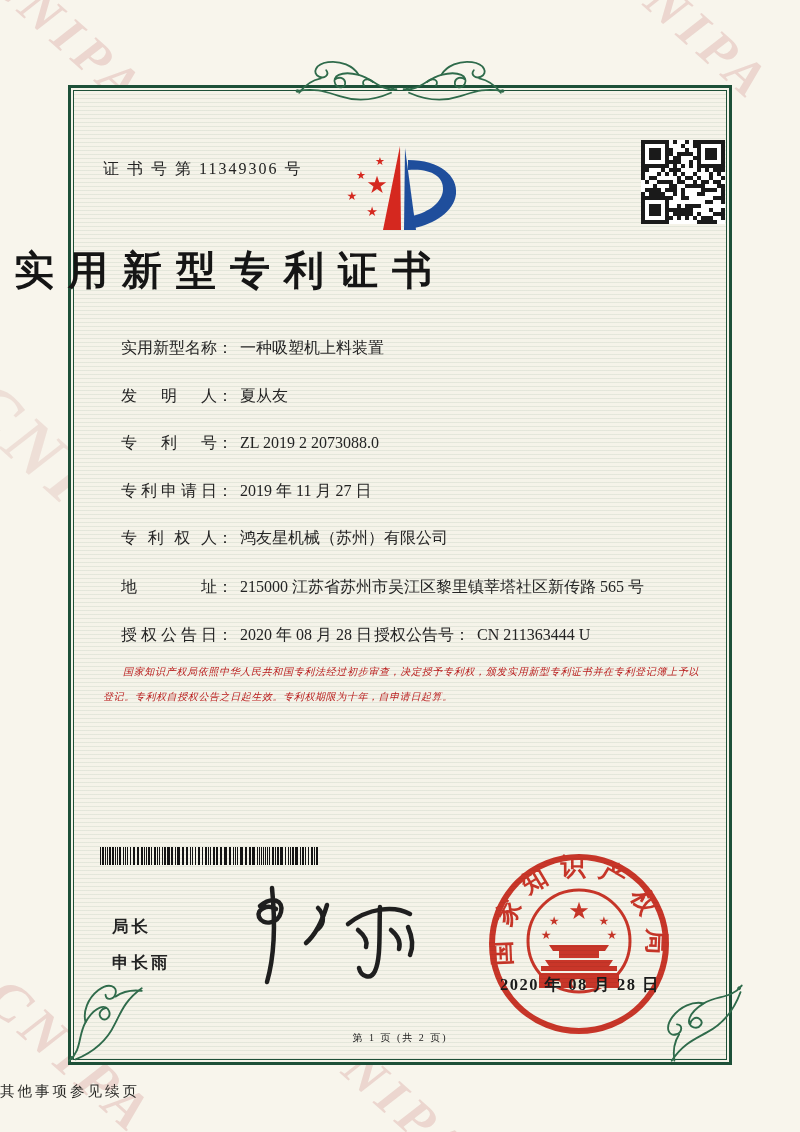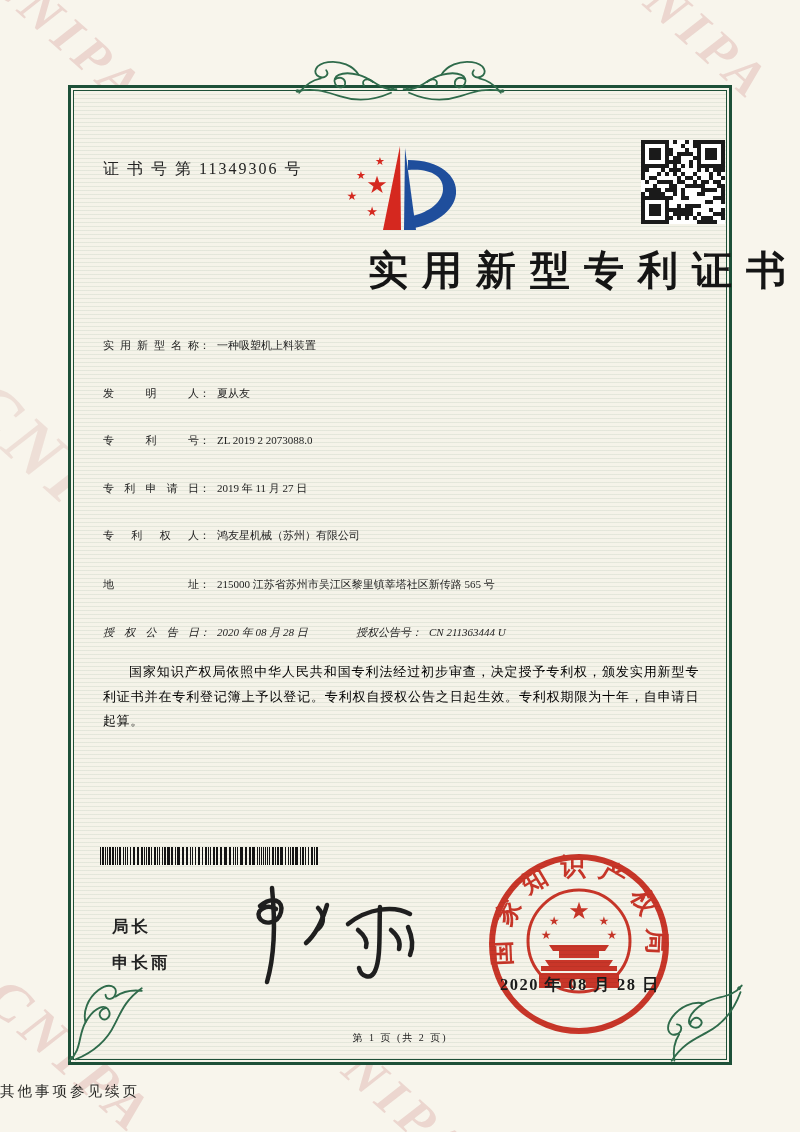--- a/index.html
+++ b/index.html
@@ -42,35 +42,36 @@
   .orn svg{display:block;width:100%;height:100%;}
   .orn-tl{left:292px;top:53px;width:108px;height:58px;transform:scaleX(-1);}
   .orn-tr{left:400px;top:53px;width:108px;height:58px;}
   .orn-bl{left:44px;top:988px;width:112px;height:60px;transform:rotate(-46deg);}
   .orn-br{left:644px;top:988px;width:112px;height:60px;transform:rotate(-46deg) scaleX(-1);}
   
   .cert-no{position:absolute;left:103px;top:139px;font-size:16px;letter-spacing:2px;margin-top:20px;}
   .logo{position:absolute;left:330px;top:120px;width:175px;height:120px;}
   .qr{position:absolute;left:641px;top:140px;width:84px;height:84px;}
   .title{
-    position:absolute;left:0;right:0;top:243px;text-align:right;
+    position:absolute;left:0;right:0;top:243px;text-align:left;
     font-size:40px;font-weight:bold;letter-spacing:14px;text-indent:14px;color:#151515;
   }
   
-  .row{position:absolute;left:103px;font-size:11px;white-space:nowrap;color:#242424;}
+  .row{position:absolute;left:121px;font-size:16px;white-space:nowrap;color:#242424;}
   .f-label{display:inline-block;width:96px;text-align:justify;text-align-last:justify;}
   .f-value{margin-left:7px;}
   .r1{top:338px;} .r2{top:386px;} .r3{top:433px;}
-  .r4{top:481px;} .r5{top:528px;} .r6{top:577px;} .r7{top:625px;font-style:italic;}
+  .r4{top:481px;} .r5{top:528px;} .r6{top:577px;} .r7{top:625px;}
   .pair2{position:absolute;left:253px;top:0;white-space:nowrap;}
   
   .body-text{
     position:absolute;left:103px;top:660px;width:596px;
-    font-size:13px;line-height:24.5px;letter-spacing:0.6px;text-align:justify;
-    color:#000000;
+    font-size:10px;line-height:24.5px;letter-spacing:0.6px;text-align:justify;
+    color:#b91c1c;
+    font-style:italic;
   }
   .body-text p{margin:0;text-indent:2em;}
   
   .barcode{position:absolute;left:100px;top:847px;width:222px;height:18px;}
   .signer{position:absolute;left:112px;top:916px;font-size:16.5px;letter-spacing:3px;}
   .signer div{margin-bottom:14px;font-weight:bold;}
   .signature{position:absolute;left:230px;top:878px;width:200px;height:112px;}
   .seal{position:absolute;left:484px;top:849px;width:190px;height:190px;opacity:0.93;mix-blend-mode:multiply;}
   .seal-date{
     position:absolute;left:486px;top:974px;width:188px;text-align:center;

